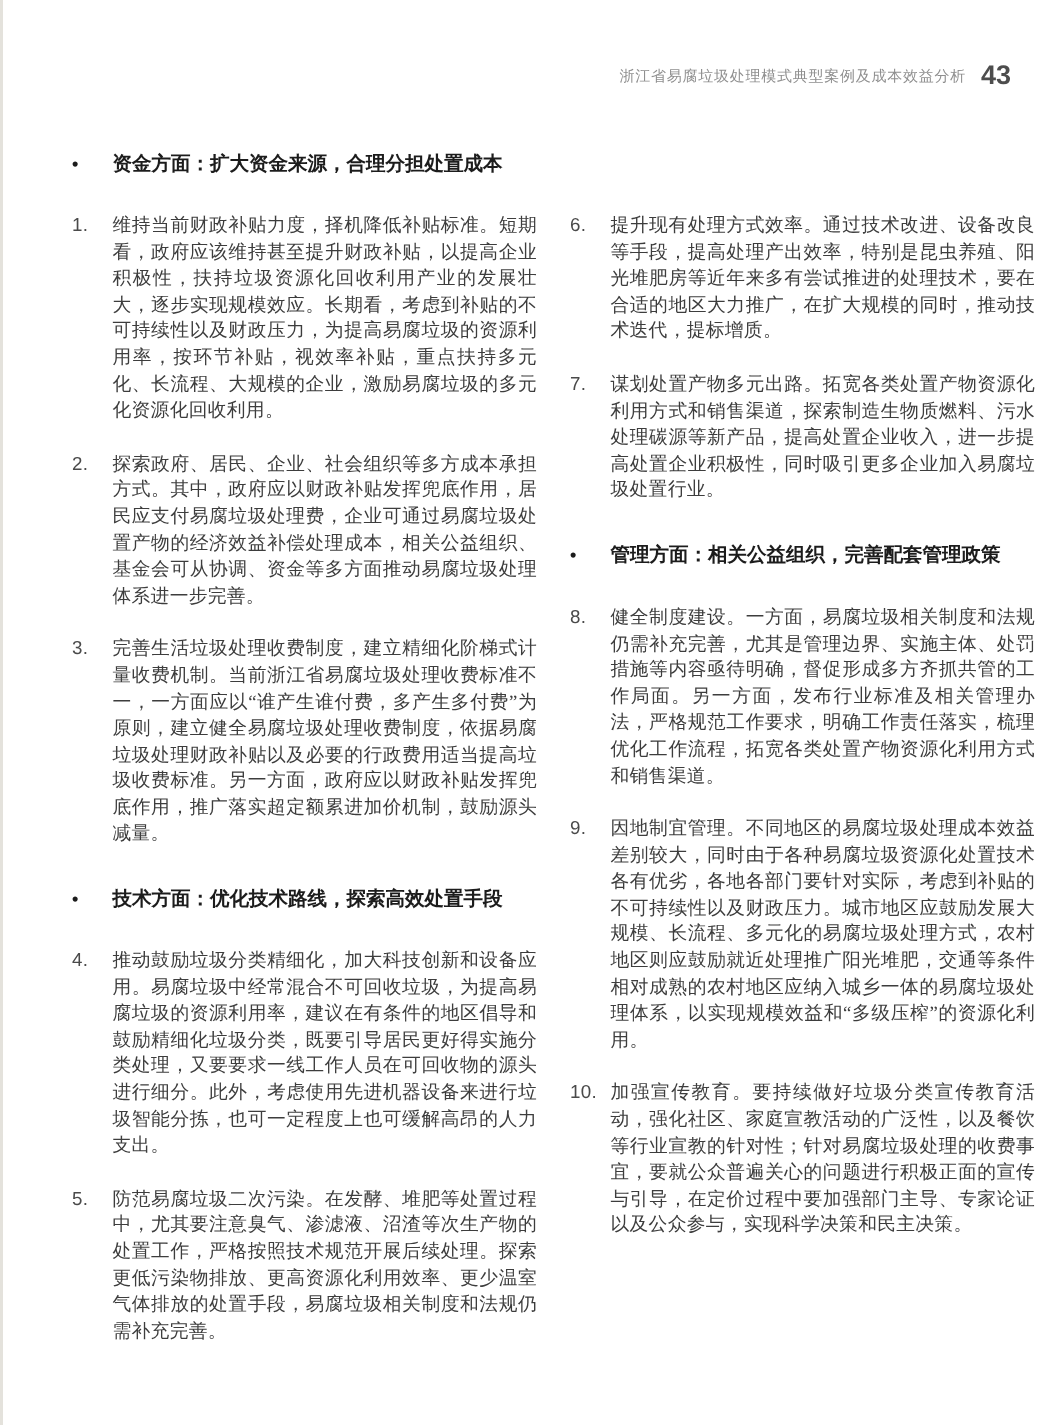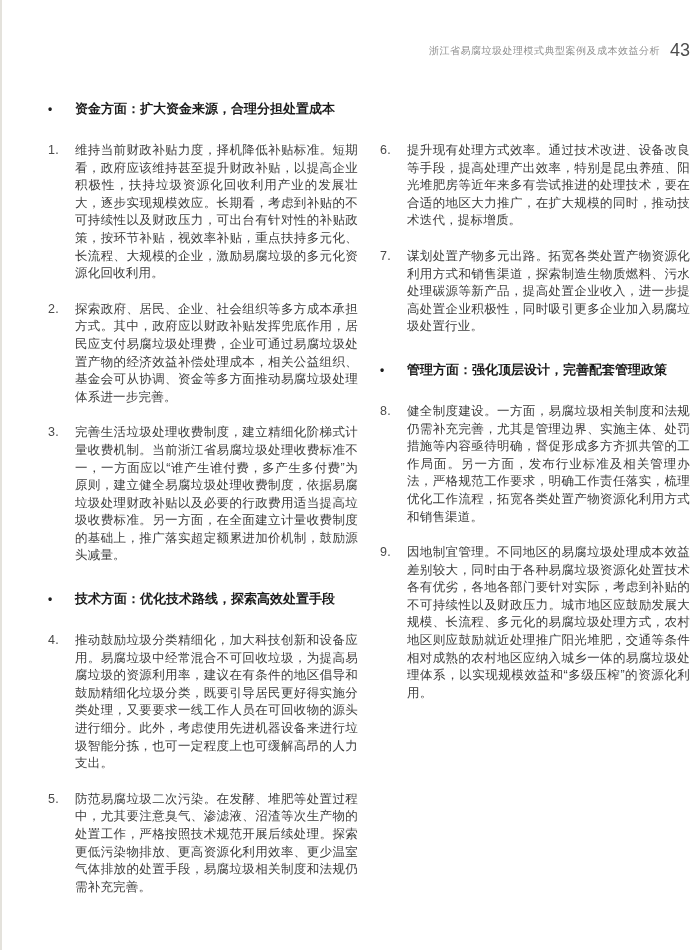--- a/index.html
+++ b/index.html
@@ -13,34 +13,34 @@
     height: 950px;
     background: #ffffff;
     border-left: 2px solid #e4e2dc;
     box-sizing: border-box;
     font-family: "Liberation Sans", "DejaVu Sans", sans-serif;
     overflow: hidden;
   }
   .running-header {
     position: absolute;
     top: 40px;
-    right: 10px;
+    right: 26px;
     display: flex;
     align-items: center;
     gap: 10px;
   }
   .running-header .rh-title {
     font-size: 10px;
     color: #8f8f8f;
     letter-spacing: 0.5px;
   }
   .running-header .rh-pagenum {
     font-size: 18px;
     color: #4d4d4d;
-    font-weight: 400;
+    font-weight: 700;
   }
   .content {
     position: absolute;
     top: 100px;
     left: 46px;
     display: flex;
     gap: 22px;
   }
   .col {
     width: 310px;
@@ -54,20 +54,21 @@
     display: flex;
     align-items: flex-start;
   }
   .marker {
     width: 27px;
     flex-shrink: 0;
   }
   .btext {
     flex: 1;
     text-align: justify;
+    font-family: Liberation Serif, serif;
   }
   .heading-block {
     font-size: 13px;
     line-height: 18px;
     font-weight: bold;
     color: #1c1c1c;
     margin-bottom: 24px;
   }
   .heading-block .marker {
     font-size: 12px;
@@ -100,31 +101,31 @@
 
     <div class="col col-left">
 
       <div class="block heading-block">
         <span class="marker">•</span>
         <span class="btext">资金方面：扩大资金来源，合理分担处置成本</span>
       </div>
 
       <div class="block item-block">
         <span class="marker">1.</span>
-        <span class="btext">维持当前财政补贴力度，择机降低补贴标准。短期看，政府应该维持甚至提升财政补贴，以提高企业积极性，扶持垃圾资源化回收利用产业的发展壮大，逐步实现规模效应。长期看，考虑到补贴的不可持续性以及财政压力，可出台有针对性的补贴政策，按环节补贴，视效率补贴，重点扶持多元化、长流程、大规模的企业，激励易腐垃圾的多元化资源化回收利用。</span>
+        <span class="btext">维持当前财政补贴力度，择机降低补贴标准。短期看，政府应该维持甚至提升财政补贴，以提高企业积极性，扶持垃圾资源化回收利用产业的发展壮大，逐步实现规模效应。长期看，考虑到补贴的不可持续性以及财政压力，为提高易腐垃圾的资源利用率，按环节补贴，视效率补贴，重点扶持多元化、长流程、大规模的企业，激励易腐垃圾的多元化资源化回收利用。</span>
       </div>
 
       <div class="block item-block">
         <span class="marker">2.</span>
         <span class="btext">探索政府、居民、企业、社会组织等多方成本承担方式。其中，政府应以财政补贴发挥兜底作用，居民应支付易腐垃圾处理费，企业可通过易腐垃圾处置产物的经济效益补偿处理成本，相关公益组织、基金会可从协调、资金等多方面推动易腐垃圾处理体系进一步完善。</span>
       </div>
 
       <div class="block item-block">
         <span class="marker">3.</span>
-        <span class="btext">完善生活垃圾处理收费制度，建立精细化阶梯式计量收费机制。当前浙江省易腐垃圾处理收费标准不一，一方面应以“谁产生谁付费，多产生多付费”为原则，建立健全易腐垃圾处理收费制度，依据易腐垃圾处理财政补贴以及必要的行政费用适当提高垃圾收费标准。另一方面，在全面建立计量收费制度的基础上，推广落实超定额累进加价机制，鼓励源头减量。</span>
+        <span class="btext">完善生活垃圾处理收费制度，建立精细化阶梯式计量收费机制。当前浙江省易腐垃圾处理收费标准不一，一方面应以“谁产生谁付费，多产生多付费”为原则，建立健全易腐垃圾处理收费制度，依据易腐垃圾处理财政补贴以及必要的行政费用适当提高垃圾收费标准。另一方面，政府应以财政补贴发挥兜底作用，推广落实超定额累进加价机制，鼓励源头减量。</span>
       </div>
 
       <div class="block heading-block mid-heading">
         <span class="marker">•</span>
         <span class="btext">技术方面：优化技术路线，探索高效处置手段</span>
       </div>
 
       <div class="block item-block">
         <span class="marker">4.</span>
         <span class="btext">推动鼓励垃圾分类精细化，加大科技创新和设备应用。易腐垃圾中经常混合不可回收垃圾，为提高易腐垃圾的资源利用率，建议在有条件的地区倡导和鼓励精细化垃圾分类，既要引导居民更好得实施分类处理，又要要求一线工作人员在可回收物的源头进行细分。此外，考虑使用先进机器设备来进行垃圾智能分拣，也可一定程度上也可缓解高昂的人力支出。</span>
@@ -144,31 +145,35 @@
         <span class="btext">提升现有处理方式效率。通过技术改进、设备改良等手段，提高处理产出效率，特别是昆虫养殖、阳光堆肥房等近年来多有尝试推进的处理技术，要在合适的地区大力推广，在扩大规模的同时，推动技术迭代，提标增质。</span>
       </div>
 
       <div class="block item-block">
         <span class="marker">7.</span>
         <span class="btext">谋划处置产物多元出路。拓宽各类处置产物资源化利用方式和销售渠道，探索制造生物质燃料、污水处理碳源等新产品，提高处置企业收入，进一步提高处置企业积极性，同时吸引更多企业加入易腐垃圾处置行业。</span>
       </div>
 
       <div class="block heading-block mid-heading">
         <span class="marker">•</span>
-        <span class="btext">管理方面：强化顶层设计，完善配套管理政策</span>
+        <span class="btext">管理方面：相关公益组织，完善配套管理政策</span>
       </div>
 
       <div class="block item-block">
         <span class="marker">8.</span>
         <span class="btext">健全制度建设。一方面，易腐垃圾相关制度和法规仍需补充完善，尤其是管理边界、实施主体、处罚措施等内容亟待明确，督促形成多方齐抓共管的工作局面。另一方面，发布行业标准及相关管理办法，严格规范工作要求，明确工作责任落实，梳理优化工作流程，拓宽各类处置产物资源化利用方式和销售渠道。</span>
       </div>
 
       <div class="block item-block">
         <span class="marker">9.</span>
         <span class="btext">因地制宜管理。不同地区的易腐垃圾处理成本效益差别较大，同时由于各种易腐垃圾资源化处置技术各有优劣，各地各部门要针对实际，考虑到补贴的不可持续性以及财政压力。城市地区应鼓励发展大规模、长流程、多元化的易腐垃圾处理方式，农村地区则应鼓励就近处理推广阳光堆肥，交通等条件相对成熟的农村地区应纳入城乡一体的易腐垃圾处理体系，以实现规模效益和“多级压榨”的资源化利用。</span>
       </div>
 
+      <div class="block item-block">
+        <span class="marker">10.</span>
+        <span class="btext">加强宣传教育。要持续做好垃圾分类宣传教育活动，强化社区、家庭宣教活动的广泛性，以及餐饮等行业宣教的针对性；针对易腐垃圾处理的收费事宜，要就公众普遍关心的问题进行积极正面的宣传与引导，在定价过程中要加强部门主导、专家论证以及公众参与，实现科学决策和民主决策。</span>
+      </div>
 
     </div>
 
   </div>
 
 </div>
 
 </body></html>

